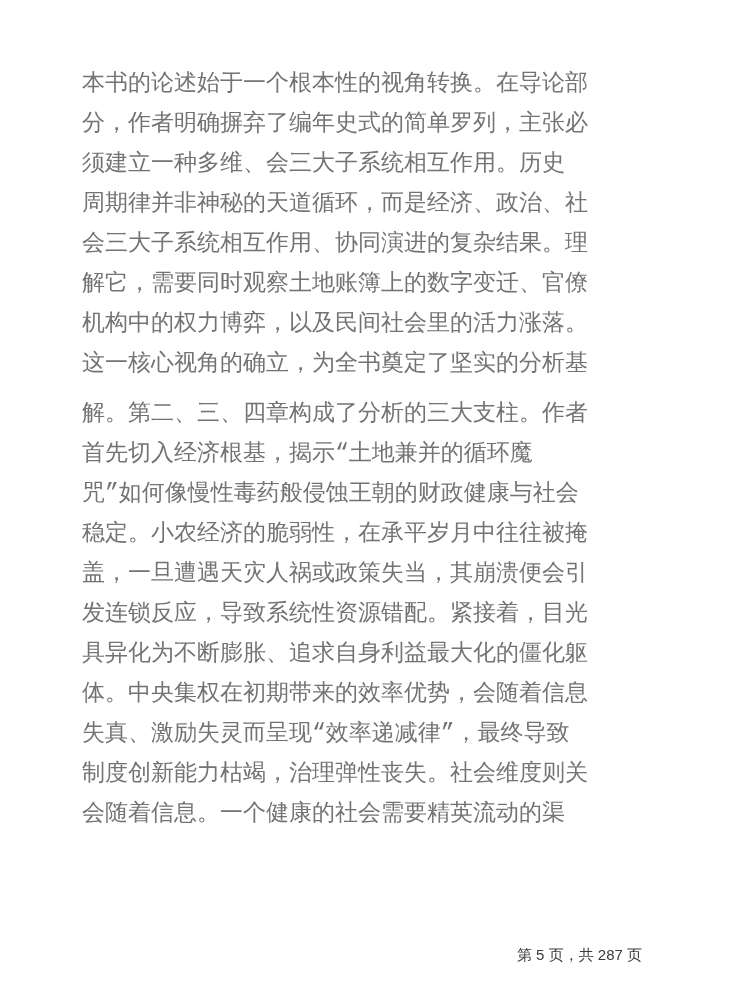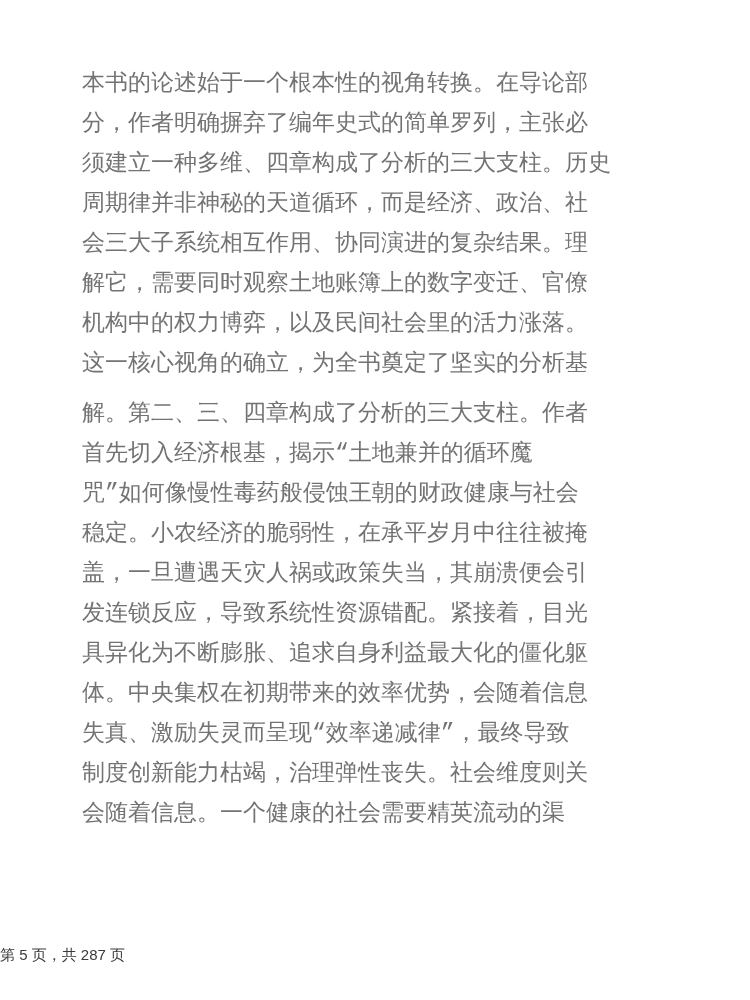--- a/index.html
+++ b/index.html
@@ -39,35 +39,35 @@
     color: #737373;
     white-space: nowrap;
     letter-spacing: 0;
     font-family: Liberation Mono, monospace;
   }
   .page-footer {
     position: absolute;
     left: 0;
     top: 945px;
     width: 642px;
-    text-align: left;
+    text-align: right;
     font-size: 15px;
     line-height: 20px;
     color: #3a3a3a;
   }
 </style>
 </head>
 <body>
 
 <div class="page">
   <div class="text-content">
       <div class="paragraph">
         <div class="text-line">本书的论述始于一个根本性的视角转换。在导论部</div>
         <div class="text-line">分，作者明确摒弃了编年史式的简单罗列，主张必</div>
-        <div class="text-line">须建立一种多维、四章构成了分析的三大支柱。历史</div>
+        <div class="text-line">须建立一种多维、会三大子系统相互作用。历史</div>
         <div class="text-line">周期律并非神秘的天道循环，而是经济、政治、社</div>
         <div class="text-line">会三大子系统相互作用、协同演进的复杂结果。理</div>
         <div class="text-line">解它，需要同时观察土地账簿上的数字变迁、官僚</div>
         <div class="text-line">机构中的权力博弈，以及民间社会里的活力涨落。</div>
         <div class="text-line">这一核心视角的确立，为全书奠定了坚实的分析基</div>
       </div>
       <div class="paragraph">
         <div class="text-line">解。第二、三、四章构成了分析的三大支柱。作者</div>
         <div class="text-line">首先切入经济根基，揭示“土地兼并的循环魔</div>
         <div class="text-line">咒”如何像慢性毒药般侵蚀王朝的财政健康与社会</div>

